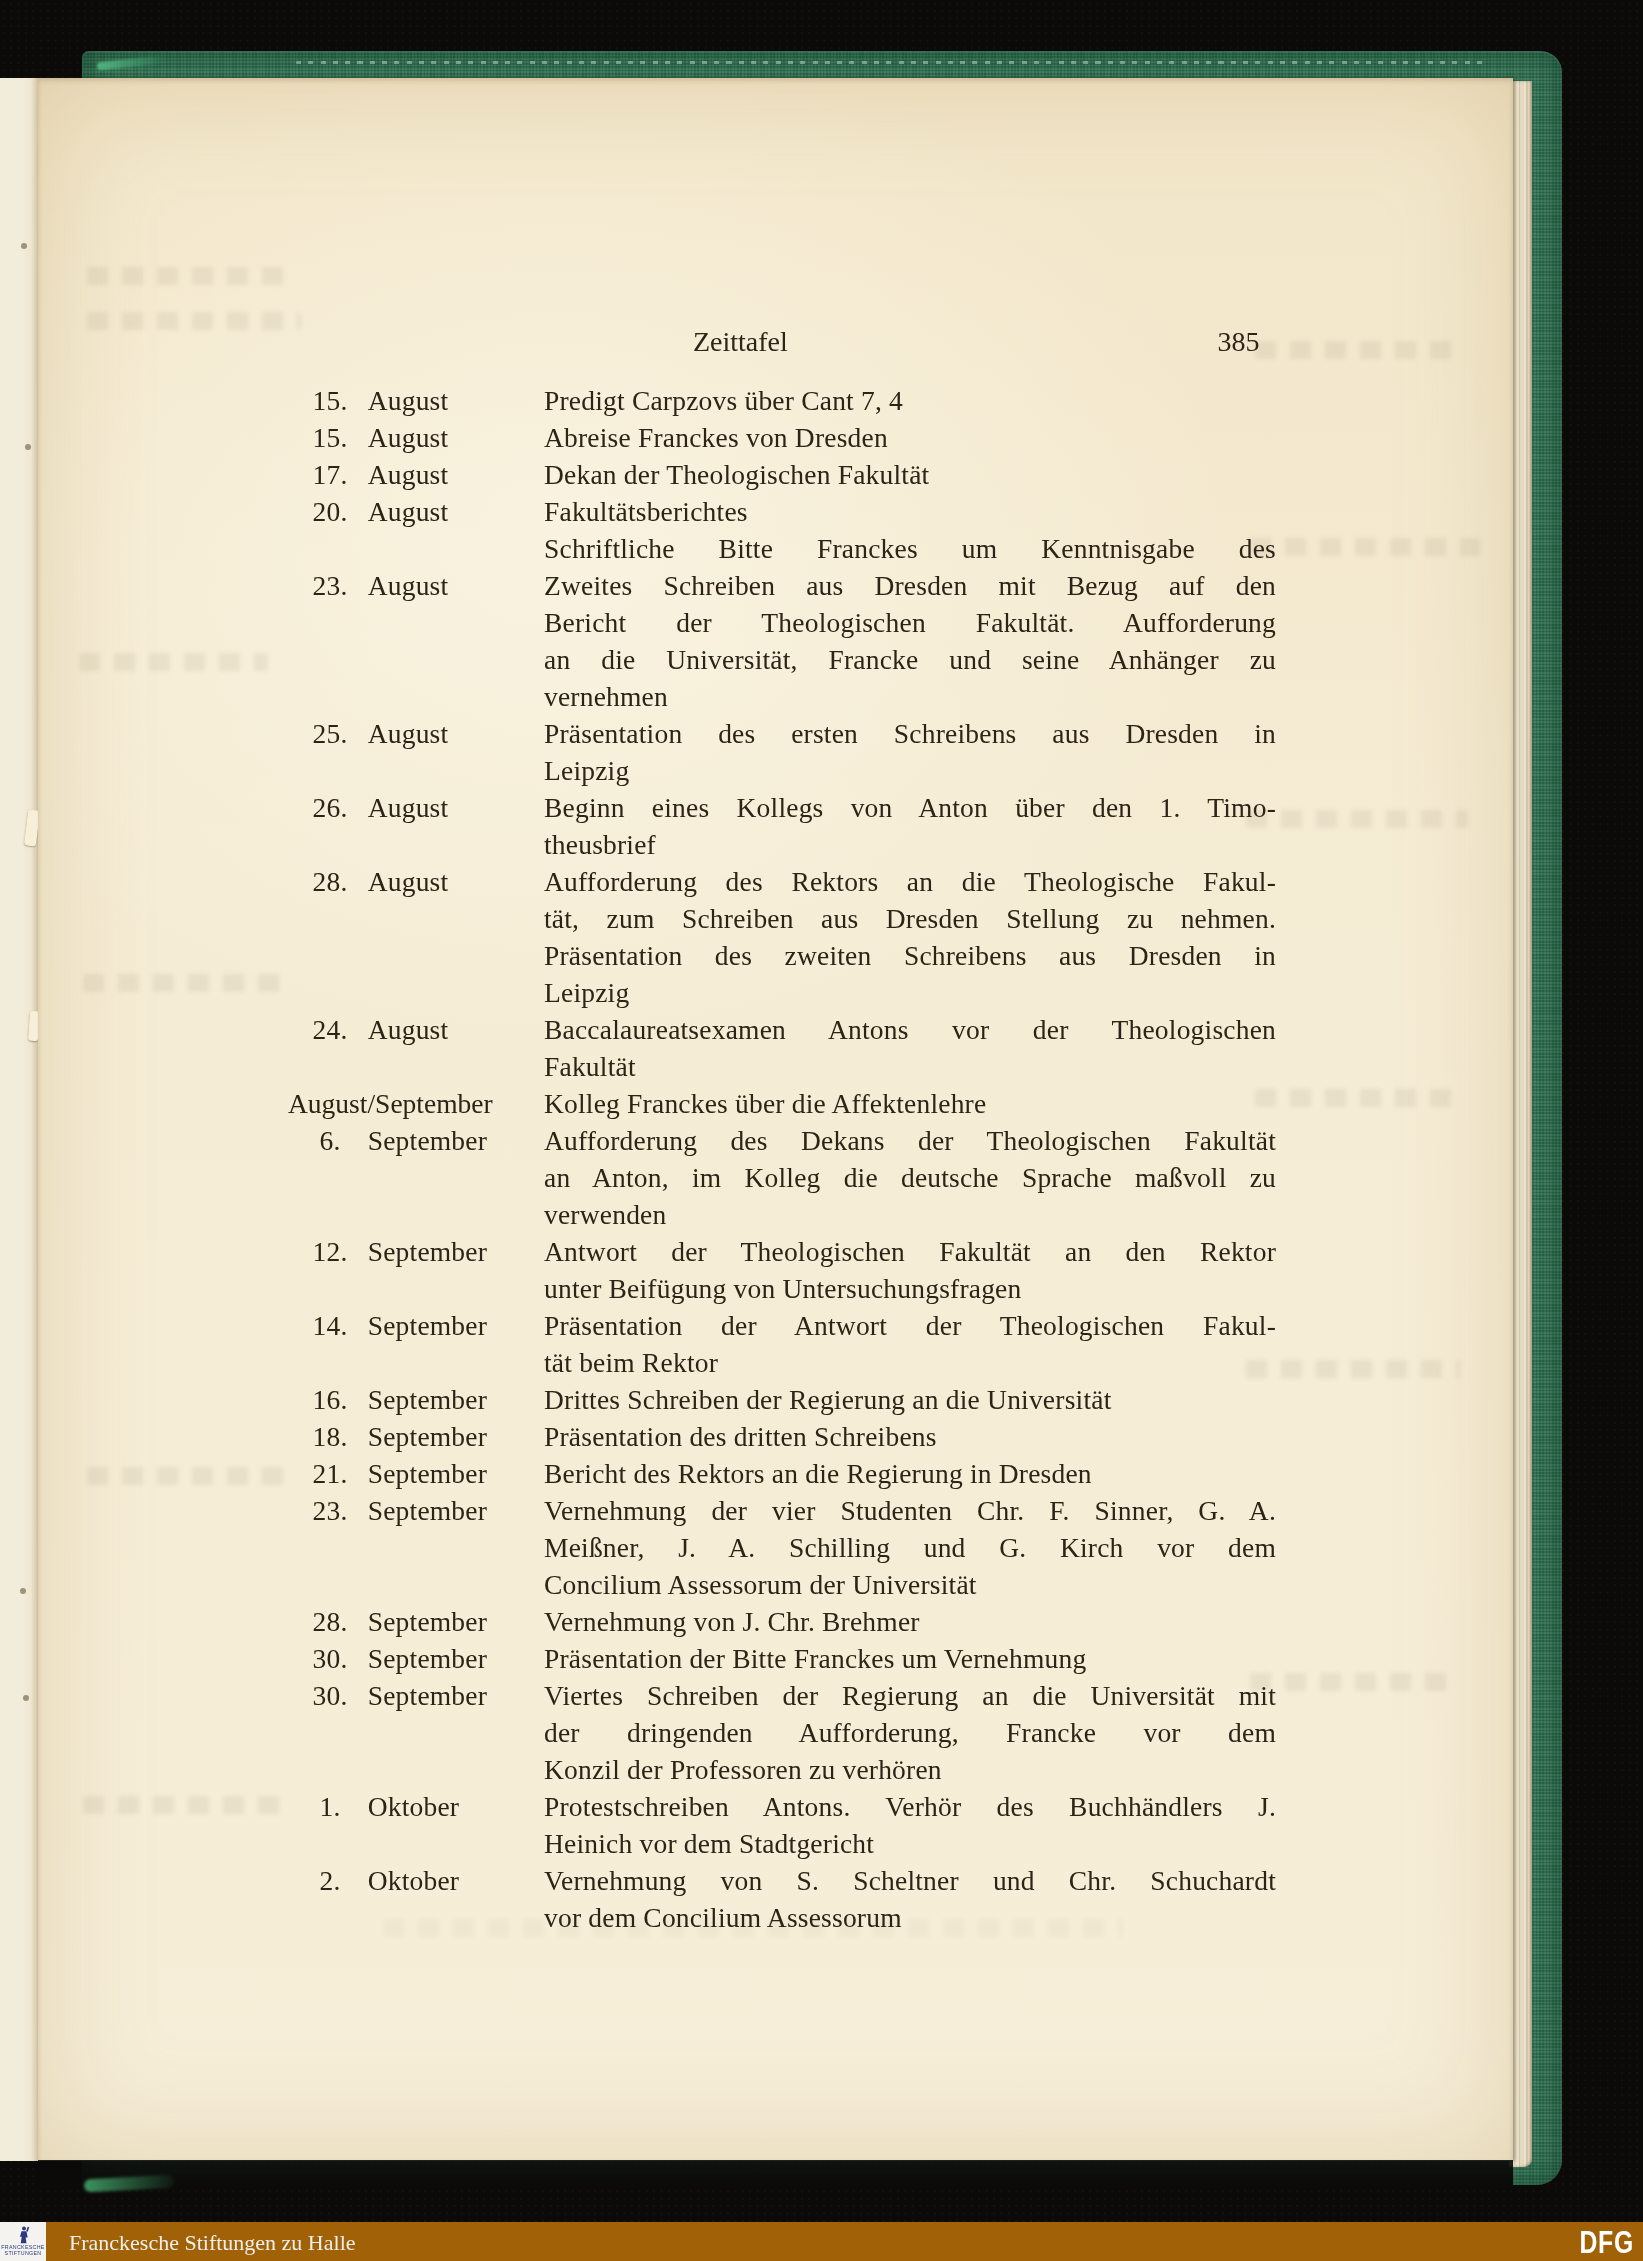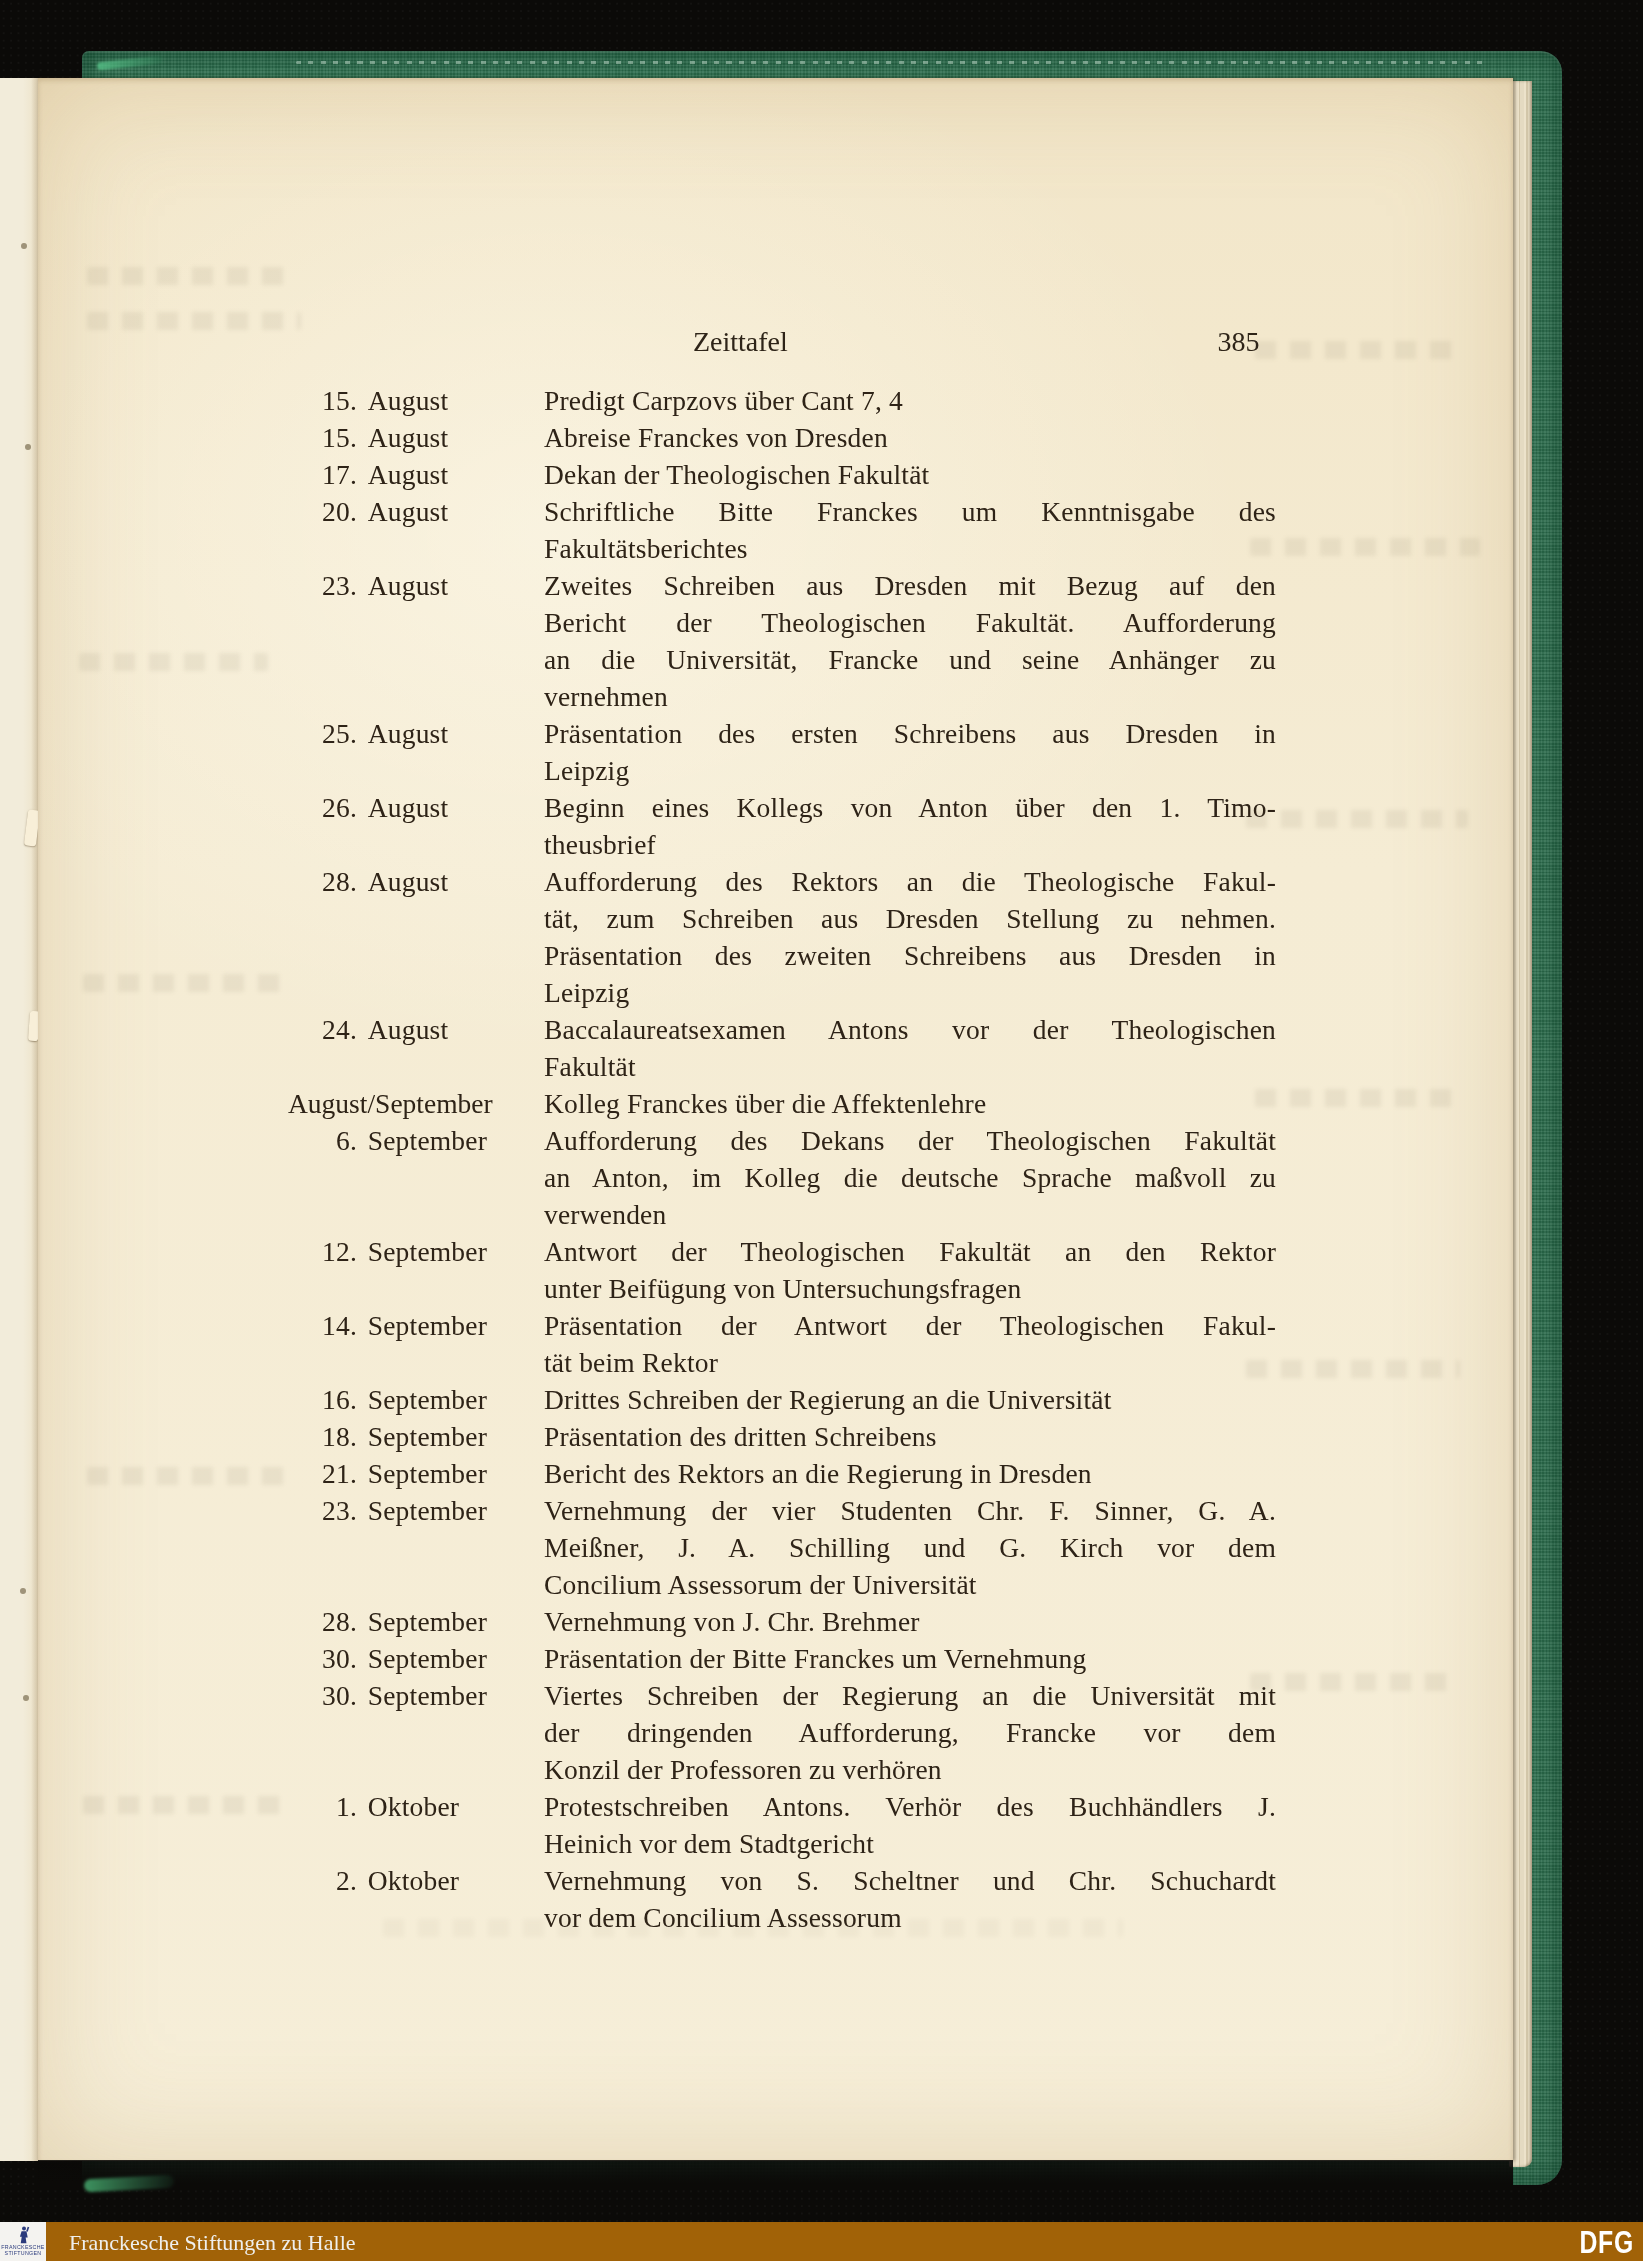--- a/index.html
+++ b/index.html
@@ -97,21 +97,21 @@
   .title{position:absolute;left:390px;}
   .folio{position:absolute;right:15.6px;}
 
   .entries{
     position:absolute;left:265px;top:304px;width:972px;
     font-size:27.5px;line-height:37px;color:#2e2317;
     letter-spacing:0.2px;
   }
   .entry{display:grid;grid-template-columns:241px 732px;}
   .date{white-space:nowrap;}
-  .date .num{display:inline-block;width:54px;text-align:right;}
+  .date .num{display:inline-block;width:54px;text-align:center;}
   .date .mon{margin-left:10.7px;}
   .date.full{margin-left:-15px;letter-spacing:0;}
   .line{text-align:justify;text-align-last:justify;}
   .line.last{text-align:left;text-align-last:left;}
 
   
   .footer{
     position:absolute;left:0;top:2222px;width:1644px;height:39px;
     background:#a16207;
   }
@@ -191,22 +191,22 @@
         </div>
         <div class="entry">
           <div class="date"><span class="num">17.</span><span class="mon">August</span></div>
           <div class="text">
             <div class="line last">Dekan der Theologischen Fakultät</div>
           </div>
         </div>
         <div class="entry">
           <div class="date"><span class="num">20.</span><span class="mon">August</span></div>
           <div class="text">
+            <div class="line last">Fakultätsberichtes</div>
             <div class="line">Schriftliche Bitte Franckes um Kenntnisgabe des</div>
-            <div class="line last">Fakultätsberichtes</div>
           </div>
         </div>
         <div class="entry">
           <div class="date"><span class="num">23.</span><span class="mon">August</span></div>
           <div class="text">
             <div class="line">Zweites Schreiben aus Dresden mit Bezug auf den</div>
             <div class="line">Bericht der Theologischen Fakultät. Aufforderung</div>
             <div class="line">an die Universität, Francke und seine Anhänger zu</div>
             <div class="line last">vernehmen</div>
           </div>

